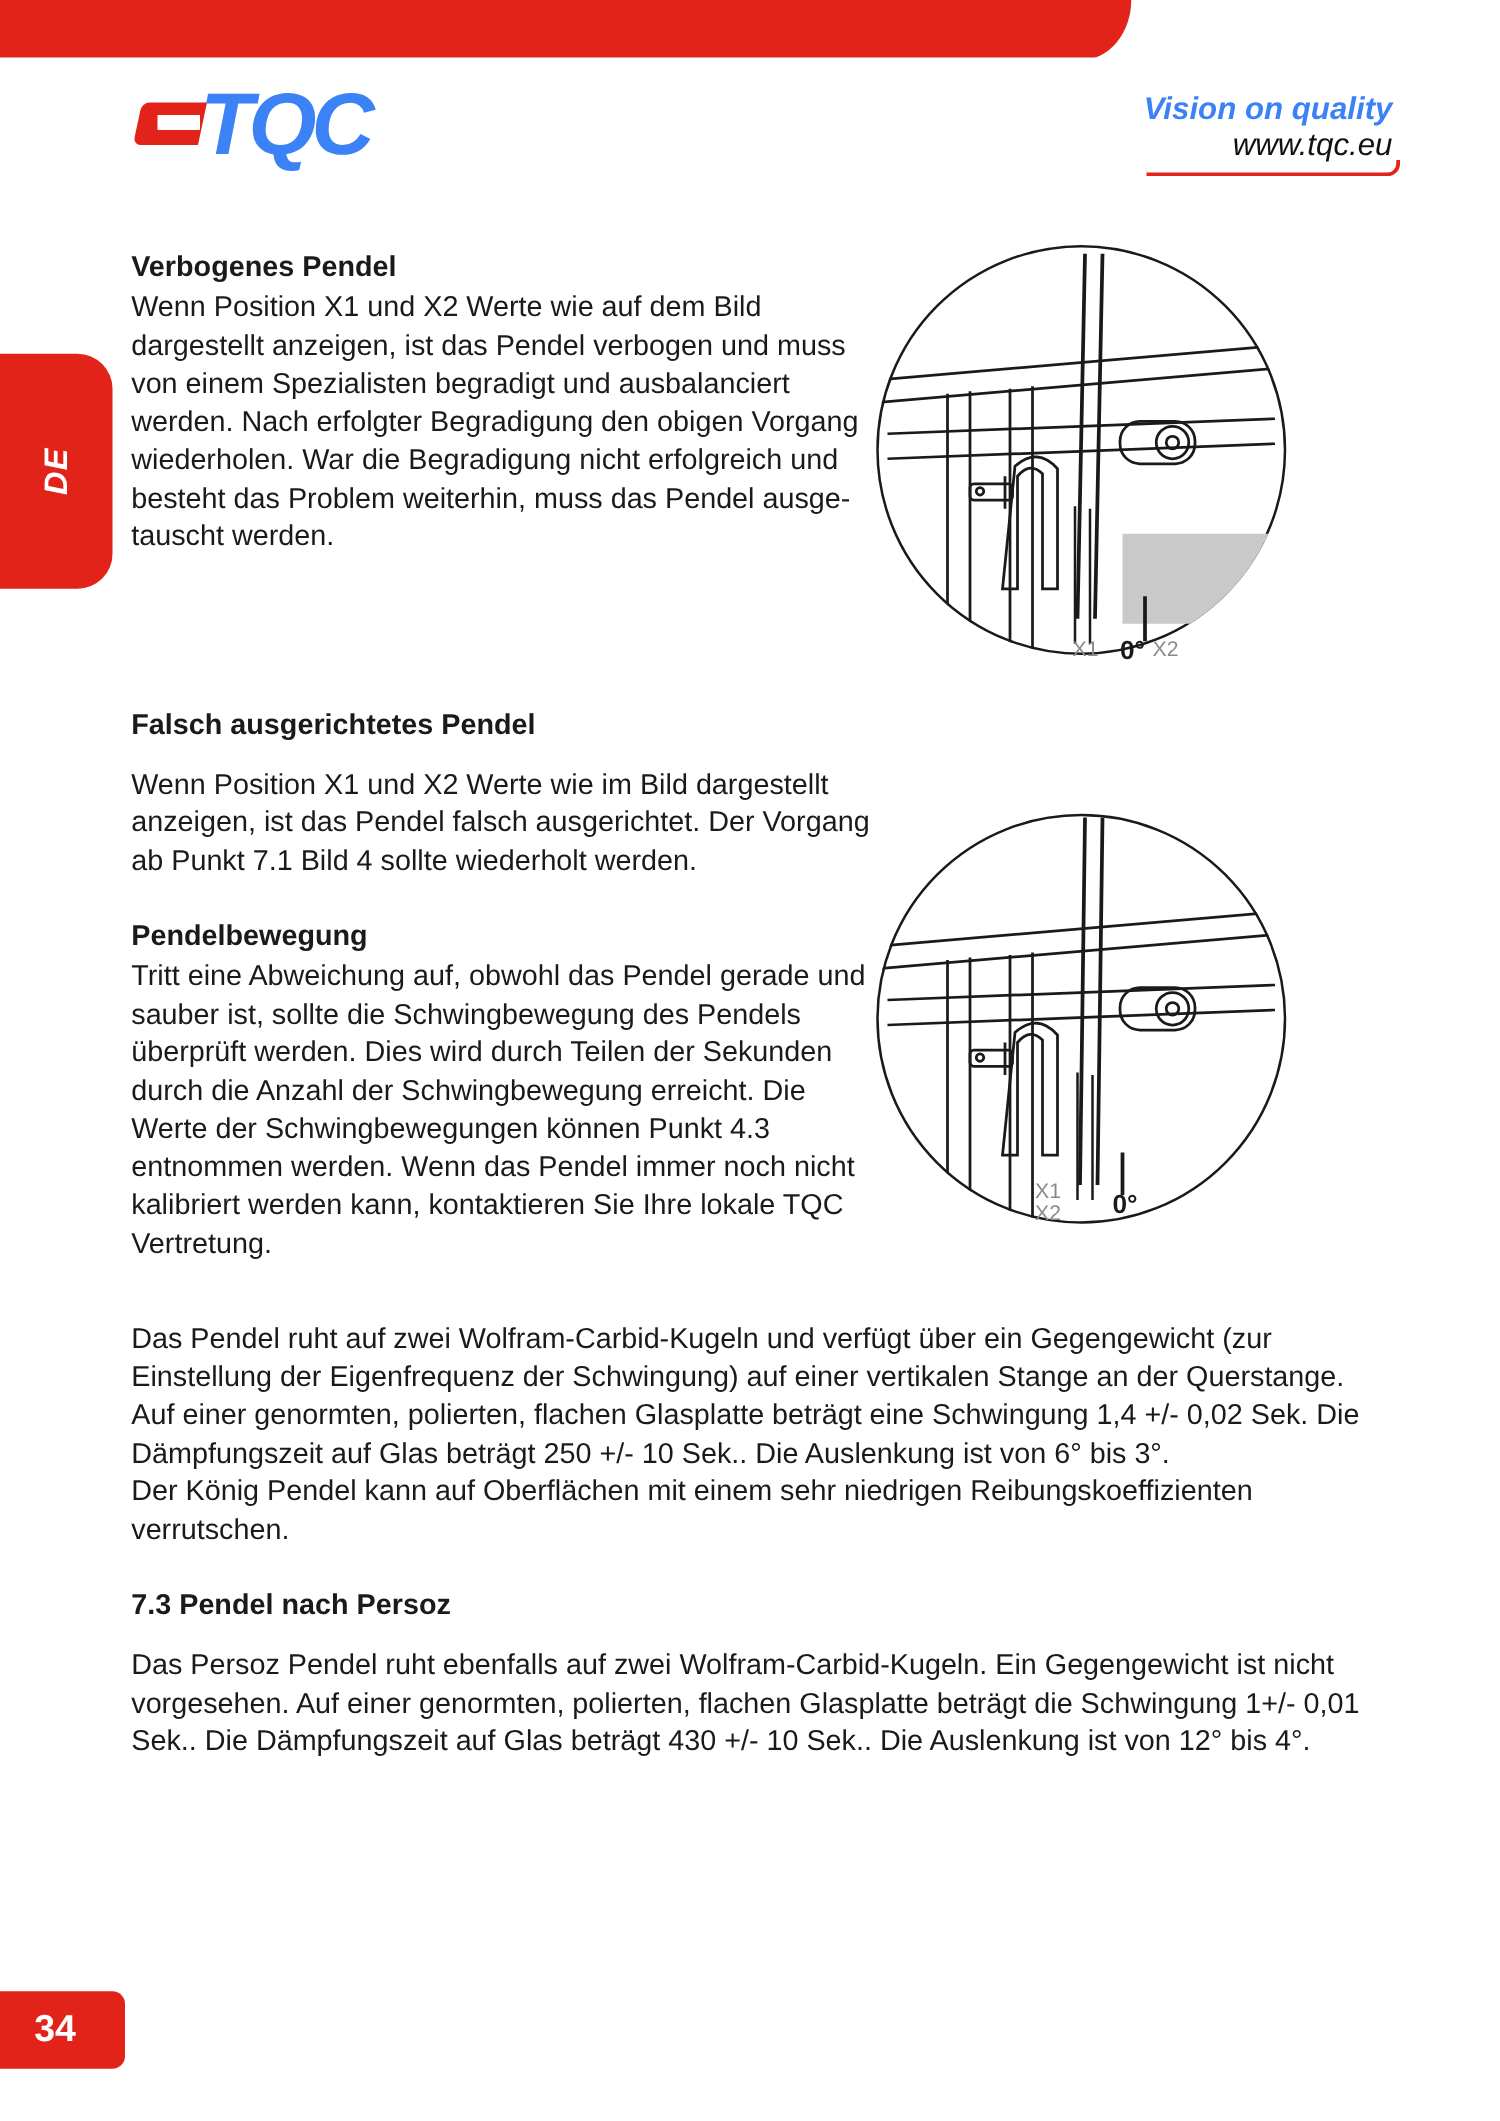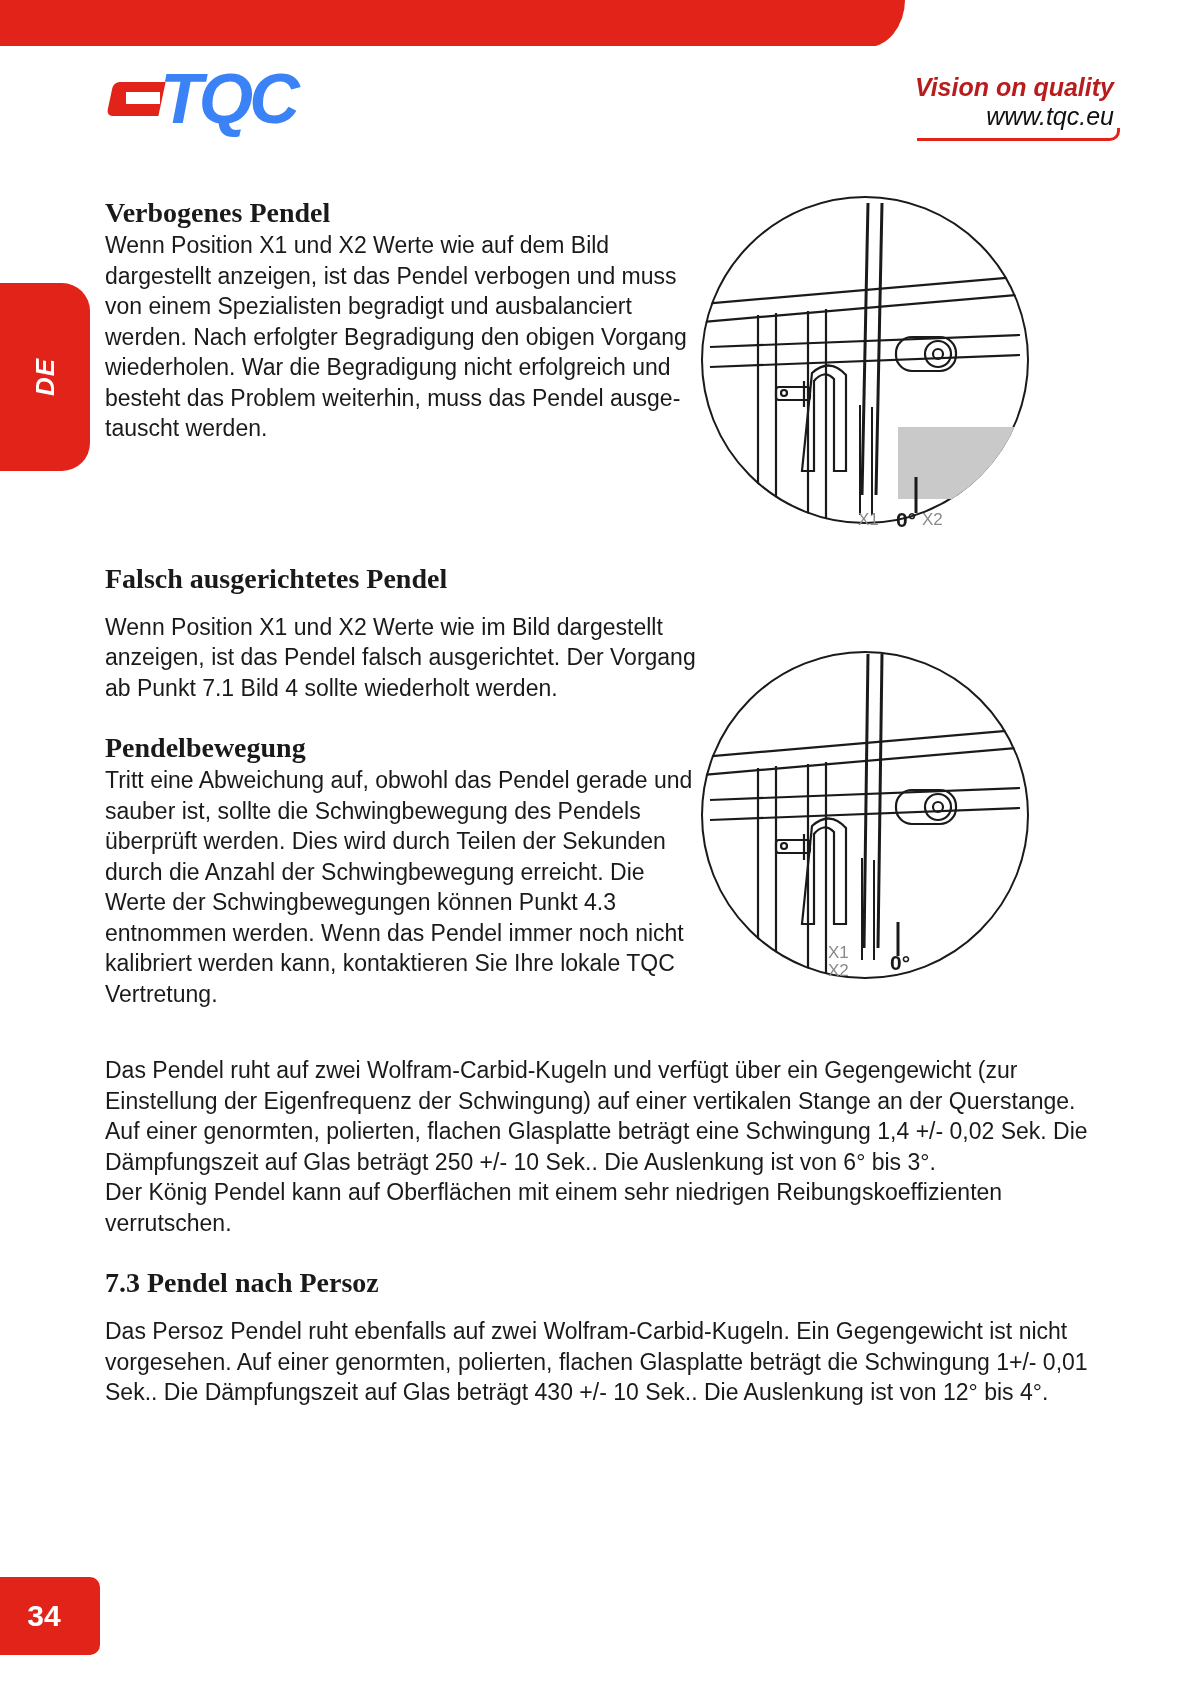--- a/index.html
+++ b/index.html
@@ -56,21 +56,21 @@
     font-size: 26px;
     letter-spacing: 1px;
   }
 
   
   .page-tab {
     position: absolute;
     left: 0;
     bottom: 42px;
     width: 100px;
-    height: 78px;
+    height: 62px;
     background: #e2231a;
     border-top-right-radius: 10px;
     border-bottom-right-radius: 10px;
   }
   .page-tab span {
     position: absolute;
     left: 44px;
     top: 50%;
     transform: translate(-50%, -50%);
     color: #ffffff;
@@ -121,21 +121,21 @@
   .tagline {
     position: absolute;
     right: 86px;
     top: 72px;
     text-align: right;
   }
   .tagline .line1 {
     font-size: 25px;
     font-weight: bold;
     font-style: italic;
-    color: #b91c1c;
+    color: #3b82f6;
     line-height: 30px;
   }
   .tagline .line2 {
     font-size: 25px;
     font-style: italic;
     color: #111111;
     line-height: 28px;
   }
   .tagline-underline {
     position: absolute;
@@ -153,25 +153,24 @@
     position: absolute;
     left: 105px;
     top: 198px;
     width: 990px;
     color: #1a1a1a;
   }
   .col-left {
     width: 600px;
   }
   h3.sect {
-    font-size: 28px;
+    font-size: 23px;
     font-weight: bold;
     margin: 0 0 2px 0;
     line-height: 30px;
-    font-family: Liberation Serif, serif;
   }
   p.para {
     font-size: 23px;
     margin: 0;
     line-height: 30.5px;
   }
   .spacer-lg { height: 120px; }
   .spacer-md { height: 30px; }
   .spacer-sm { height: 16px; }
 

